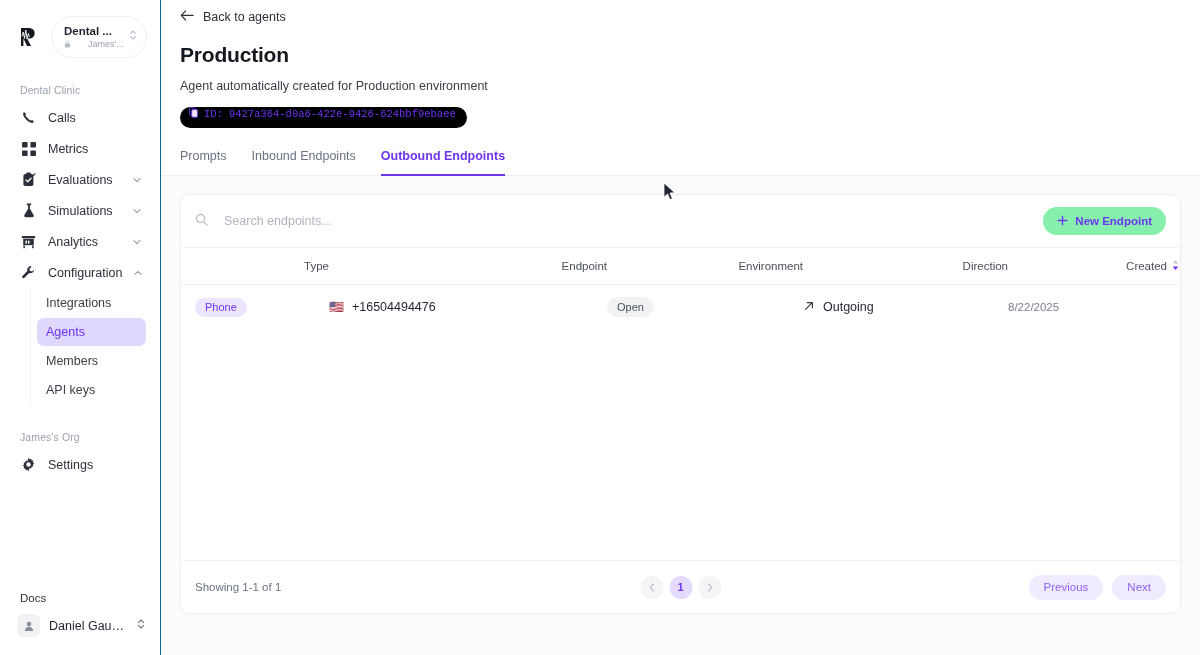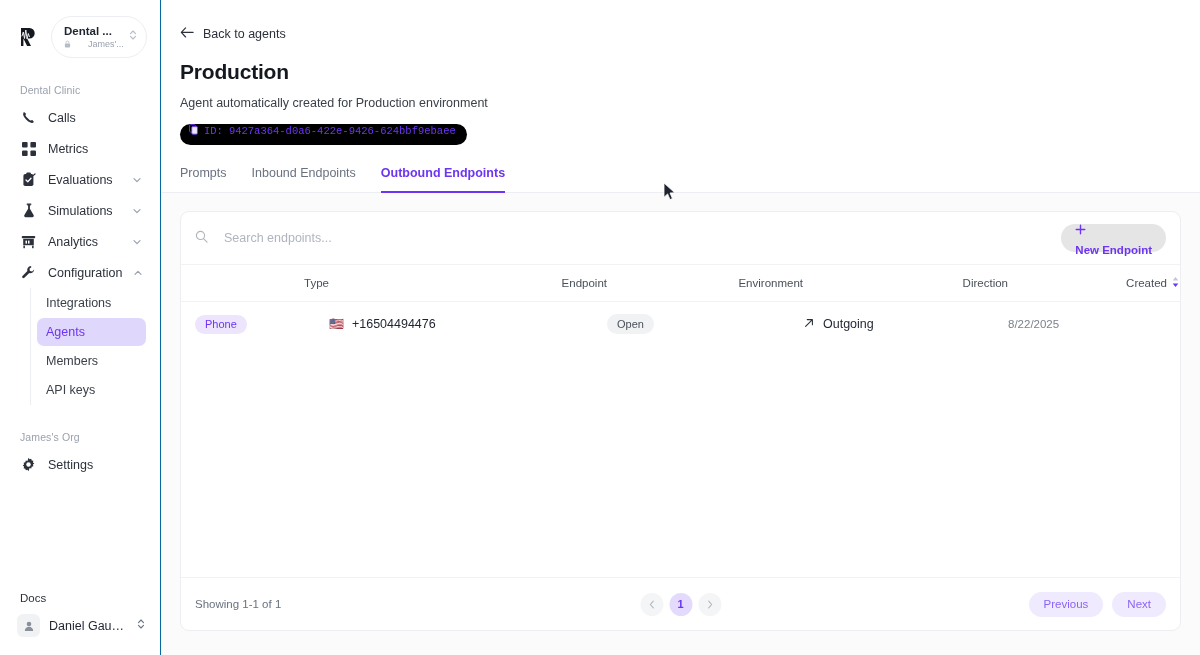--- a/index.html
+++ b/index.html
@@ -96,21 +96,21 @@
     width: 23px; height: 23px; border-radius: 6px;
     background: #f1f2f4; display:flex; align-items:center; justify-content:center;
     flex: none; color: #8a9099;
   }
   .user-name { font-size: 12.5px; color: #1f2430; font-weight: 500; flex: 1; white-space: nowrap; overflow: hidden; text-overflow: ellipsis; }
 
   
   .main { flex: 1; height: 655px; display: flex; flex-direction: column; background: #fff; min-width: 0; }
   .back-row {
     display: flex; align-items: center; gap: 9px;
-    padding: 25px 0 0 19px;
+    padding: 8px 0 0 19px;
     cursor: pointer;
   }
   .back-txt { font-size: 12.5px; color: #2b303a; }
   .page-title { font-size: 21px; font-weight: 700; color: #14181f; padding: 17px 0 0 19px; letter-spacing: -0.2px; }
   .page-sub { font-size: 12.5px; color: #3b4049; padding: 12px 0 0 19px; }
 
   .id-badge {
     display: inline-flex; align-items: center; gap: 6px;
     background: #000000; color: #6d35f2;
     border-radius: 11px;
@@ -155,28 +155,27 @@
   }
   .search-wrap { display: flex; align-items: center; gap: 16px; flex: 1; }
   .search-input {
     border: none; outline: none;
     font-family: "Liberation Sans", sans-serif;
     font-size: 12.5px; color: #2b303a;
     background: transparent; width: 320px; padding: 0;
   }
   .search-input::placeholder { color: #b0b5bd; }
   .btn-new {
-    display: inline-flex; align-items: flex-start; gap: 7px;
-    background: #e5e5e5; color: #6d35f2;
+    display: inline-flex; align-items: center; gap: 7px;
+    background: #86efac; color: #6d35f2;
     border: none; border-radius: 15px;
     height: 28px; padding: 0 14px;
     font-size: 11.5px; font-weight: 600;
     font-family: "Liberation Sans", sans-serif;
     cursor: pointer;
-    flex-direction: column;
   }
 
   table { width: 100%; border-collapse: collapse; table-layout: fixed; }
   thead th {
     text-align: right;
     font-size: 11.5px; font-weight: 500; color: #4a505a;
     padding: 11px 0 11px 0;
     border-bottom: 1px solid #f1f2f4;
     background: #fff;
   }

